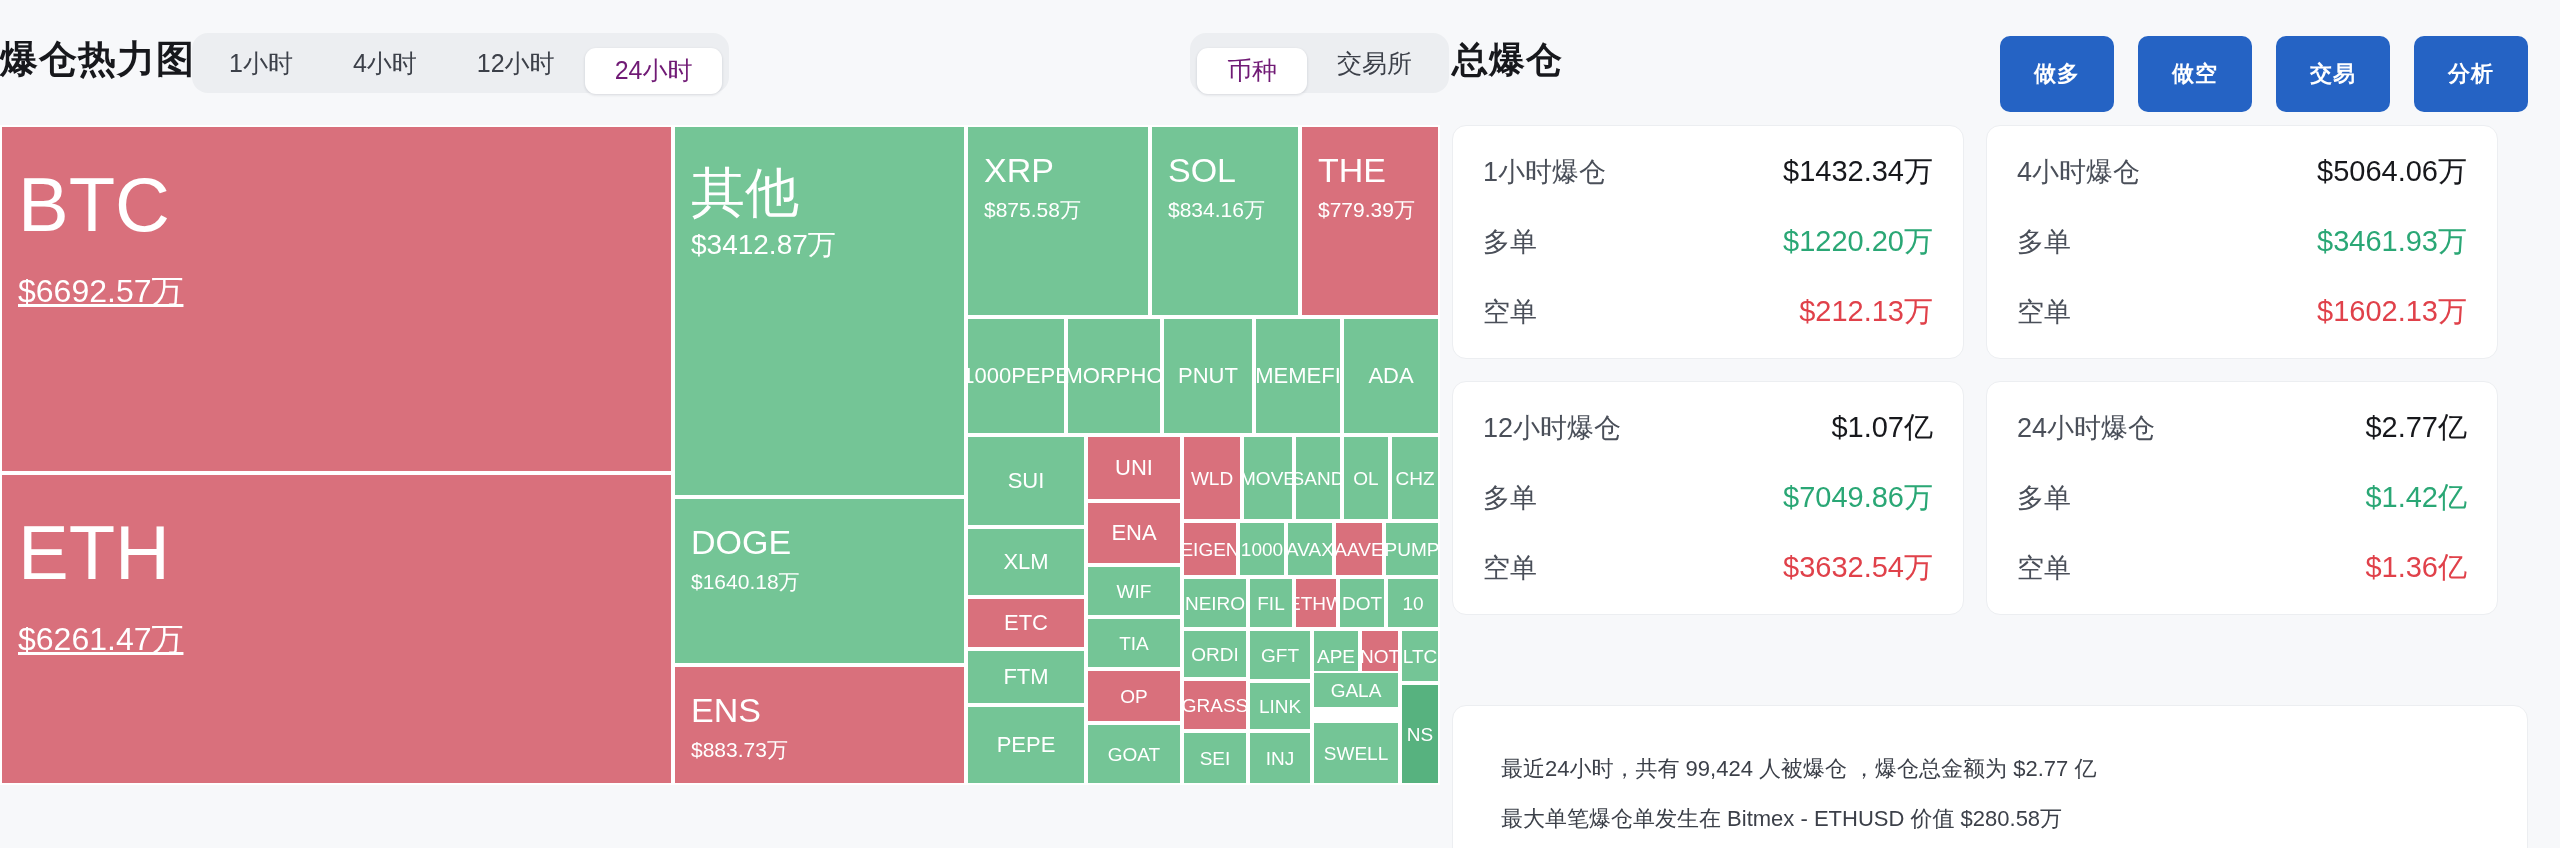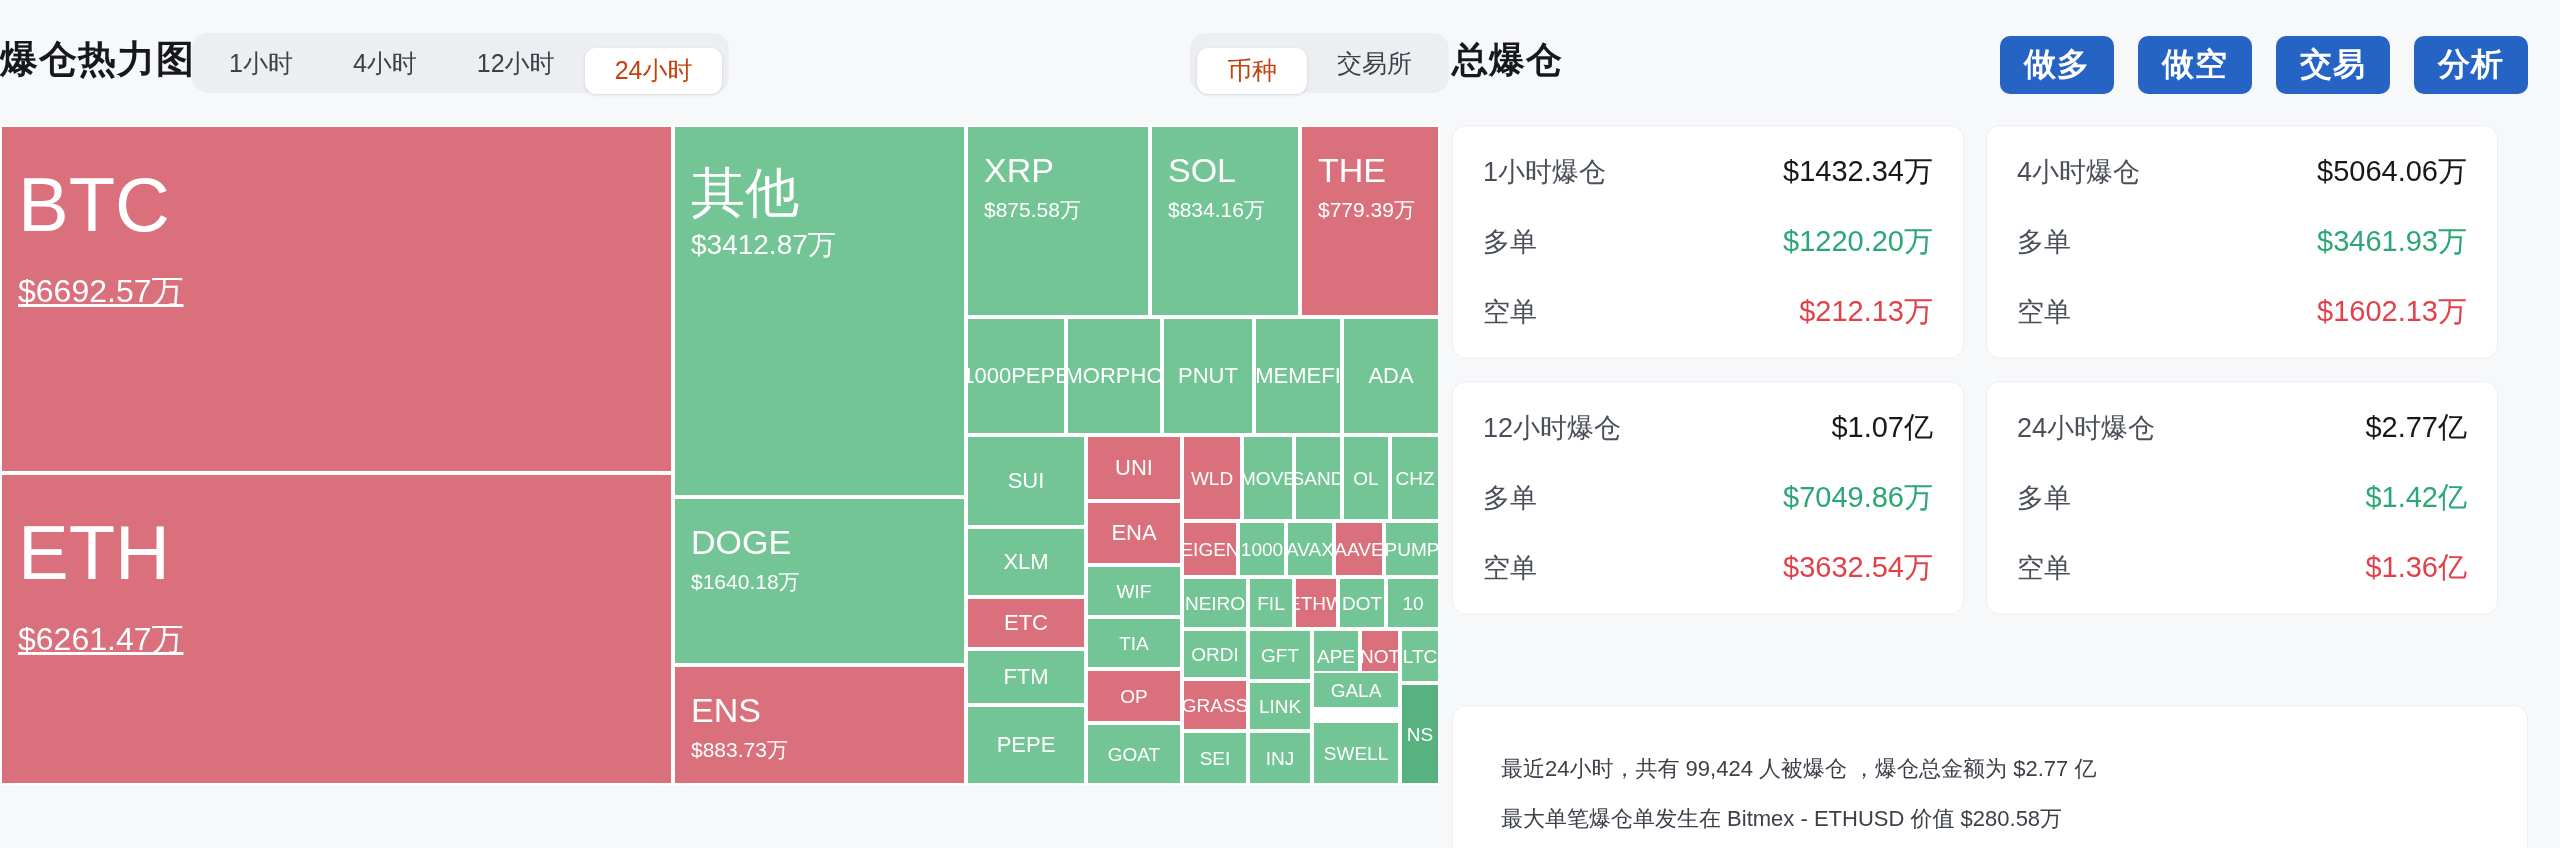--- a/index.html
+++ b/index.html
@@ -23,32 +23,32 @@
     position:absolute;display:flex;align-items:center;
     background:#eceef1;border-radius:16px;padding:7px;box-sizing:border-box;
   }
   .seg-range{left:192px;top:33px;height:60px;}
   .seg-kind{left:1190px;top:33px;height:60px;}
   .seg-item{
     display:flex;align-items:center;justify-content:center;
     height:46px;padding:0 30px;border-radius:11px;
     font-size:25px;color:#3c4049;white-space:nowrap;cursor:pointer;
   }
-  .seg-item.active{background:#ffffff;color:#c2410c;box-shadow:0 1px 3px rgba(16,24,40,.14);margin-top:15px;}
+  .seg-item.active{background:#ffffff;color:#701a75;box-shadow:0 1px 3px rgba(16,24,40,.14);margin-top:15px;}
 
   .section-title{
     position:absolute;left:1452px;top:36px;
     font-size:36px;font-weight:700;color:#17181c;letter-spacing:1px;white-space:nowrap;
   }
   .actions{position:absolute;right:32px;top:36px;display:flex;gap:24px;}
   .btn{
     display:flex;align-items:center;justify-content:center;
-    min-width:114px;height:58px;padding:0 20px;
+    min-width:114px;height:76px;padding:0 20px;
     background:#2563c4;color:#fff;border:none;border-radius:10px;
-    font-size:32px;font-weight:700;font-family:inherit;letter-spacing:1px;
+    font-size:22px;font-weight:700;font-family:inherit;letter-spacing:1px;
     cursor:pointer;white-space:nowrap;
   }
 
   
   .treemap{
     position:absolute;left:0;top:125px;width:1440px;height:660px;
     background:#ffffff;overflow:hidden;
   }
   .tile{
     position:absolute;box-sizing:border-box;

